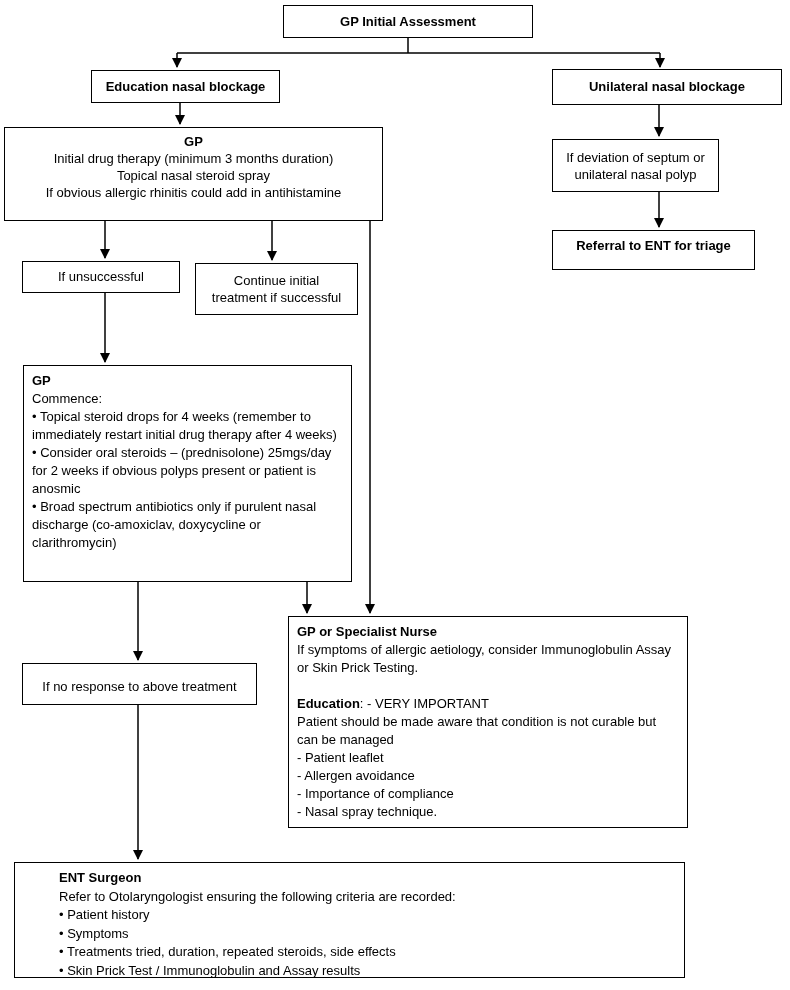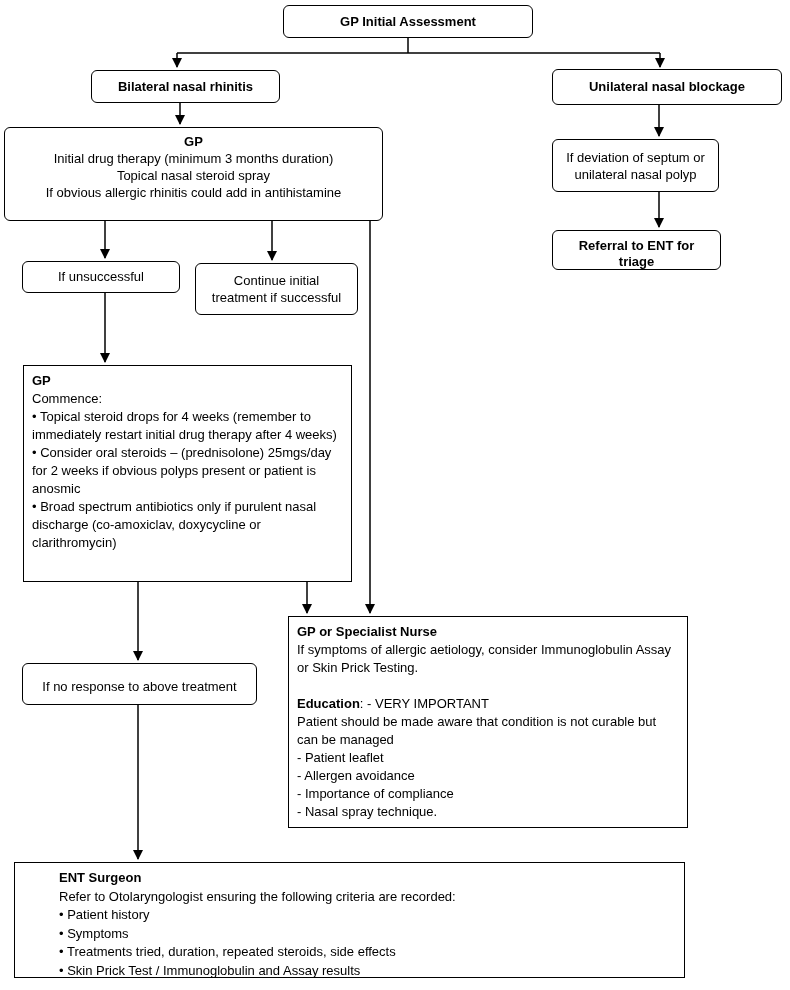--- a/index.html
+++ b/index.html
@@ -17,21 +17,20 @@
     background:#ffffff;
     border:1.5px solid #000000;
     overflow:hidden;
   }
   .center{
     display:flex;flex-direction:column;
     align-items:center;justify-content:center;
     text-align:center;
     line-height:16px;
     padding:2px 12px;
-    border-radius:6px;
   }
   .left{
     text-align:left;
     line-height:18px;
     padding:6px 8px;
   }
   .bold{font-weight:bold;}
   .line{margin:0;}
   .blank-line{height:18px;}
   #connectors{position:absolute;left:0;top:0;pointer-events:none;}
@@ -64,39 +63,39 @@
       <line x1="307" y1="582" x2="307" y2="613" marker-end="url(#arw)"></line>
       <line x1="138" y1="705" x2="138" y2="859" marker-end="url(#arw)"></line>
     </g>
   </svg>
 
   <div class="node center bold" style="left:283px;top:5px;width:250px;height:33px;">
     <span>GP Initial Assessment</span>
   </div>
 
   <div class="node center bold" style="left:91px;top:70px;width:189px;height:33px;">
-    <span>Bilateral nasal rhinitis</span>
+    <span>Education nasal blockage</span>
   </div>
 
   <div class="node center bold" style="left:552px;top:69px;width:230px;height:36px;">
     <span>Unilateral nasal blockage</span>
   </div>
 
   <div class="node center" style="left:4px;top:127px;width:379px;height:94px;line-height:17px;justify-content:flex-start;padding-top:5px;">
     <div class="line bold">GP</div>
     <div class="line">Initial drug therapy (minimum 3 months duration)</div>
     <div class="line">Topical nasal steroid spray</div>
     <div class="line">If obvious allergic rhinitis could add in antihistamine</div>
   </div>
 
   <div class="node center" style="left:552px;top:139px;width:167px;height:53px;line-height:17px;">
     <span>If deviation of septum or unilateral nasal polyp</span>
   </div>
 
-  <div class="node center bold" style="left:552px;top:230px;width:169px;height:40px;justify-content:flex-start;padding-top:7px;align-items:flex-end;">
+  <div class="node center bold" style="left:552px;top:230px;width:203px;height:40px;justify-content:flex-start;padding-top:7px;">
     <span>Referral to ENT for triage</span>
   </div>
 
   <div class="node center" style="left:22px;top:261px;width:158px;height:32px;">
     <span>If unsuccessful</span>
   </div>
 
   <div class="node center" style="left:195px;top:263px;width:163px;height:52px;line-height:17px;">
     <span>Continue initial treatment if successful</span>
   </div>

